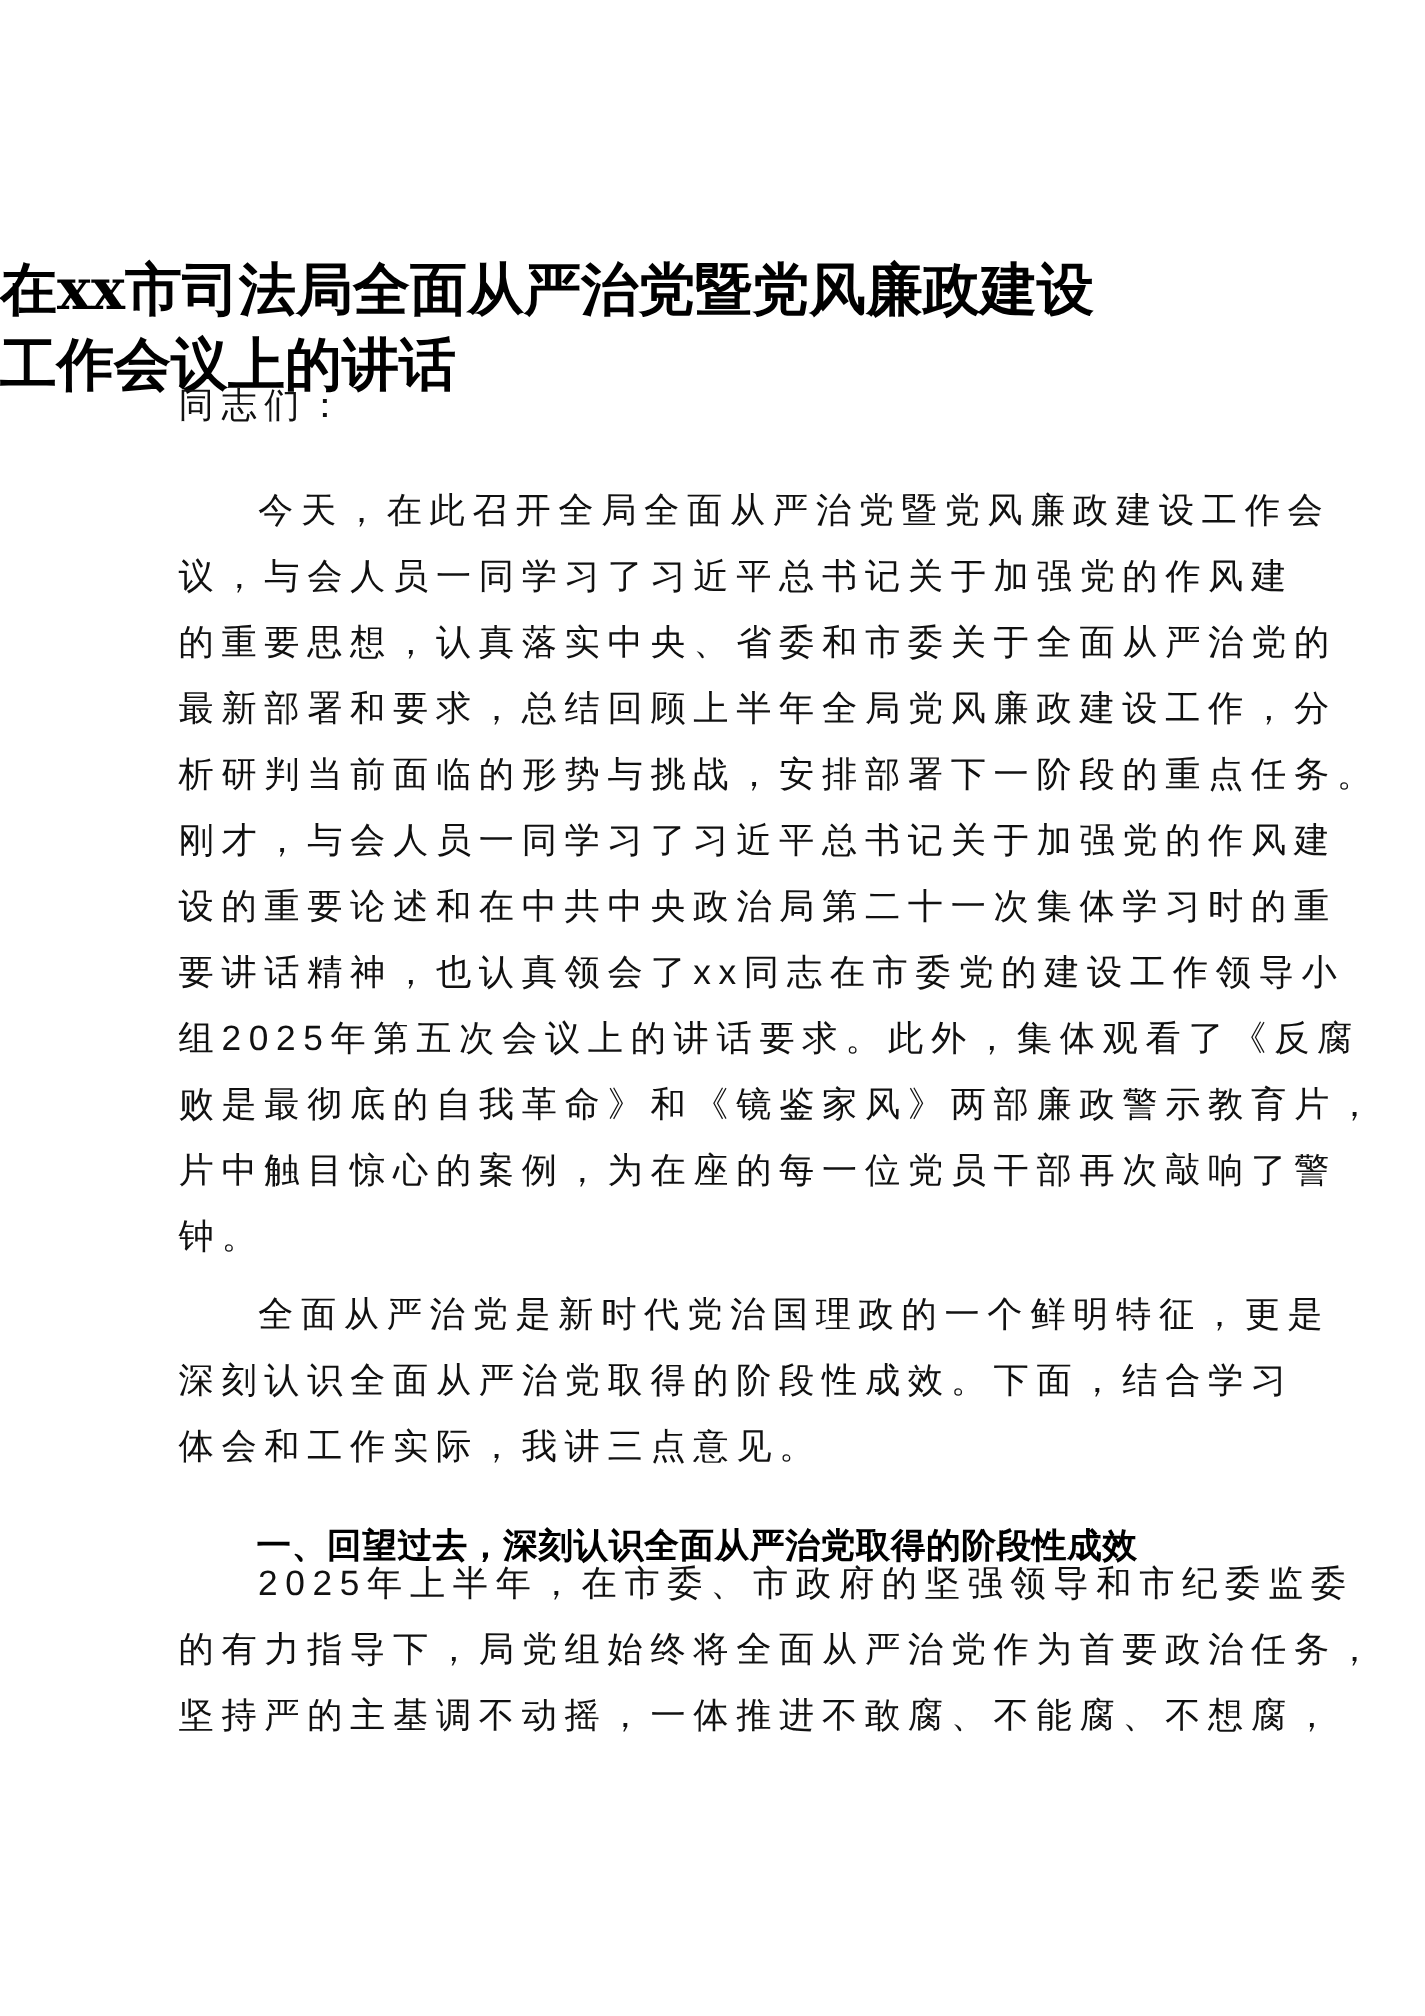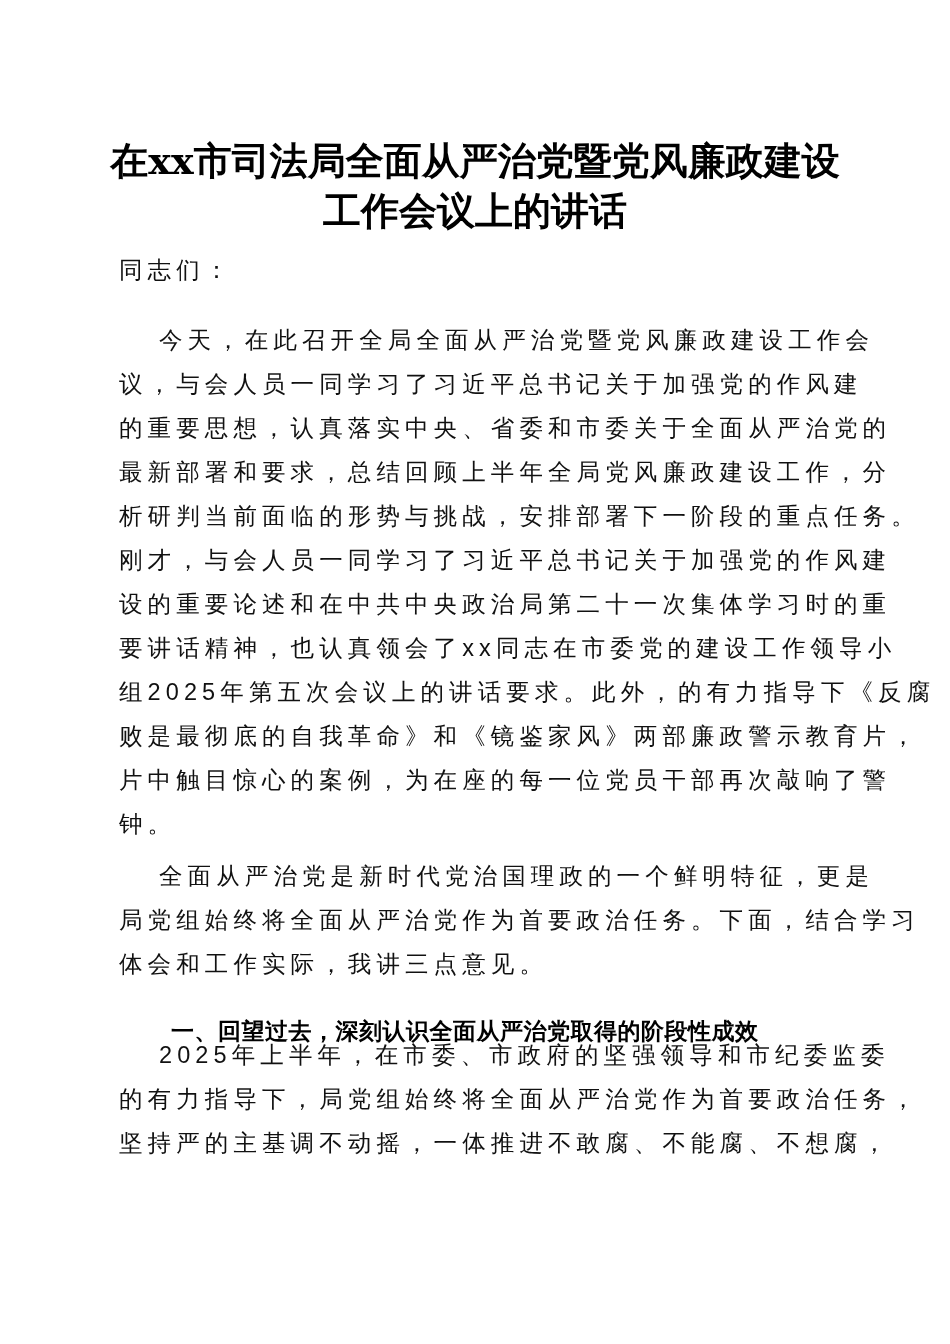--- a/index.html
+++ b/index.html
@@ -1,31 +1,32 @@
 <!DOCTYPE html>
 <html><head>
 <meta charset="utf-8">
 <style>
   html, body { margin: 0; padding: 0; background: #ffffff; }
   body { width: 950px; height: 1344px; position: relative; overflow: hidden; }
   .page { position: absolute; left: 0; top: 0; width: 950px; height: 1344px; background: #fff; }
   .title {
-    position: absolute; left: 0; width: 950px; text-align: center;
+    position: absolute; left: 0; width: 950px; 
     font-family: "DejaVu Serif", "Liberation Serif", serif;
     font-weight: bold; font-size: 38px; color: #000; letter-spacing: 0px;
     white-space: nowrap;
+    margin-top: 32px;
   }
   .t1 { top: 136px; }
   .t2 { top: 186px; }
   .line {
     position: absolute; left: 119px; width: 712px; white-space: nowrap;
     font-family: Liberation Sans, sans-serif;
     font-size: 23.5px; color: #111; letter-spacing: 5.1px; line-height: 30px;
   }
-  .line.indent { left: 159px; }
+  .line.indent { left: 172px; }
   .heading {
     position: absolute; left: 171px; white-space: nowrap;
     font-family: "DejaVu Sans", "Liberation Sans", sans-serif;
     font-weight: bold; font-size: 23px; color: #000; letter-spacing: 0.5px; line-height: 30px; margin-top: 20px;
   }
 </style>
 </head>
 <body>
 
 <div class="page">
@@ -36,27 +37,27 @@
   <div class="line" style="top:255px">同志们：</div>
 
   <div class="line indent" style="top:325px">今天，在此召开全局全面从严治党暨党风廉政建设工作会</div>
   <div class="line" style="top:369px">议，与会人员一同学习了习近平总书记关于加强党的作风建</div>
   <div class="line" style="top:413px">的重要思想，认真落实中央、省委和市委关于全面从严治党的</div>
   <div class="line" style="top:457px">最新部署和要求，总结回顾上半年全局党风廉政建设工作，分</div>
   <div class="line" style="top:501px">析研判当前面临的形势与挑战，安排部署下一阶段的重点任务。</div>
   <div class="line" style="top:545px">刚才，与会人员一同学习了习近平总书记关于加强党的作风建</div>
   <div class="line" style="top:589px">设的重要论述和在中共中央政治局第二十一次集体学习时的重</div>
   <div class="line" style="top:633px">要讲话精神，也认真领会了xx同志在市委党的建设工作领导小</div>
-  <div class="line" style="top:677px">组2025年第五次会议上的讲话要求。此外，的有力指导下《反腐</div>
+  <div class="line" style="top:677px">组2025年第五次会议上的讲话要求。此外，集体观看了《反腐</div>
   <div class="line" style="top:721px">败是最彻底的自我革命》和《镜鉴家风》两部廉政警示教育片，</div>
   <div class="line" style="top:765px">片中触目惊心的案例，为在座的每一位党员干部再次敲响了警</div>
   <div class="line" style="top:809px">钟。</div>
 
   <div class="line indent" style="top:861px">全面从严治党是新时代党治国理政的一个鲜明特征，更是</div>
-  <div class="line" style="top:905px">局党组始终将全面从严治党作为首要政治任务。下面，结合学习</div>
+  <div class="line" style="top:905px">深刻认识全面从严治党取得的阶段性成效。下面，结合学习</div>
   <div class="line" style="top:949px">体会和工作实际，我讲三点意见。</div>
 
   <div class="heading" style="top:996px">一、回望过去，深刻认识全面从严治党取得的阶段性成效</div>
 
   <div class="line indent" style="top:1040px">2025年上半年，在市委、市政府的坚强领导和市纪委监委</div>
   <div class="line" style="top:1084px">的有力指导下，局党组始终将全面从严治党作为首要政治任务，</div>
   <div class="line" style="top:1128px">坚持严的主基调不动摇，一体推进不敢腐、不能腐、不想腐，</div>
 
 </div>
 

